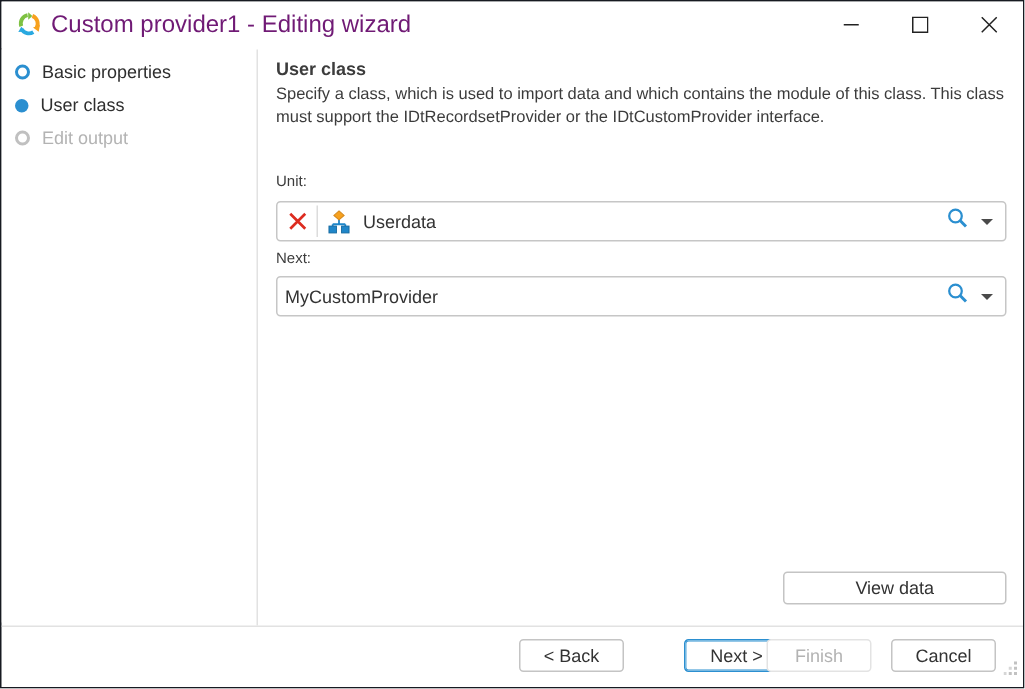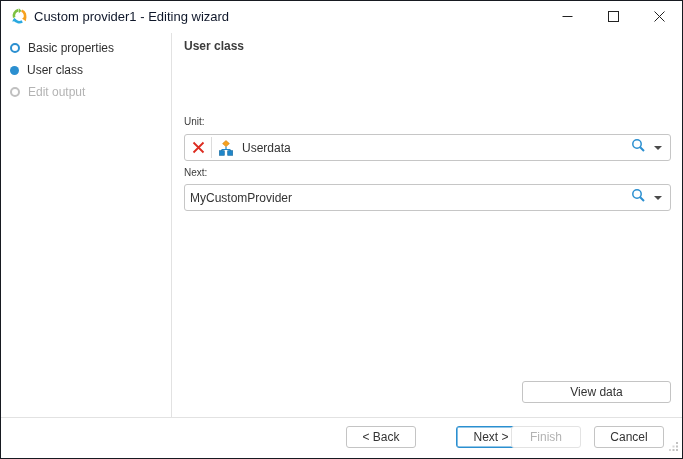--- a/index.html
+++ b/index.html
@@ -6,21 +6,21 @@
   html,body { background:#f0f0f0; }
   body { font-family:"Liberation Sans", sans-serif; }
   .window {
     position:relative; width:683px; height:459px;
     background:#fff; border:1px solid #171a21; overflow:hidden;
   }
   
   .titlebar { position:absolute; left:0; top:0; right:0; height:31px; background:#fff; }
   .app-icon { position:absolute; left:10px; top:7px; width:17px; height:17px; }
   .title-text { position:absolute; left:33px; top:0; height:31px; line-height:31px;
-    font-size:13px; color:#0f172a; white-space:nowrap; }
+    font-size:16px; color:#701a75; white-space:nowrap; }
   .win-controls { position:absolute; right:0; top:0; height:31px; display:flex; }
   .win-btn { width:46px; height:31px; display:flex; align-items:center; justify-content:center; }
   
   .sidebar { position:absolute; left:0; top:32px; width:170px; bottom:43px; background:#fff; }
   .v-divider { position:absolute; left:170px; top:32px; width:1px; height:384px; background:#e2e2e2; }
   .h-divider { position:absolute; left:0; right:0; top:416px; height:1px; background:#e2e2e2; }
   .step { display:flex; align-items:center; height:22px; padding-left:9px; gap:8px; font-size:12px; color:#2f2f2f; }
   .steps { position:absolute; top:4px; left:0; right:0;text-align:center; }
   .bullet { width:9px; height:9px; border-radius:50%; flex:0 0 auto; }
   .bullet.visited { border:2px solid #2b8fd0; background:#fff; width:10px; height:10px; }
@@ -102,20 +102,21 @@
       <div class="step disabled">
         <span class="bullet disabled"></span>
         <span>Edit output</span>
       </div>
     </div>
   </div>
   <div class="v-divider"></div>
   <div class="h-divider"></div>
 
   <div class="main-heading">User class</div>
+  <div class="main-desc">Specify a class, which is used to import data and which contains the module of this class. This class must support the IDtRecordsetProvider or the IDtCustomProvider interface.</div>
 
   <div class="field-label" style="left:183px; top:115px;">Unit:</div>
   <div class="combo" style="top:133px;">
     <span class="clear-btn">
       <svg width="13" height="13" viewBox="0 0 13 13">
         <path d="M1.5,1.5 L11.5,11.5 M11.5,1.5 L1.5,11.5" stroke="#dd2c20" stroke-width="1.8"></path>
       </svg>
     </span>
     <span class="combo-sep"></span>
     <span class="unit-icon">

